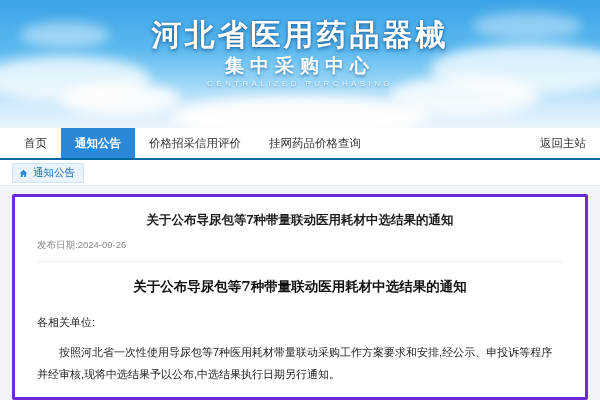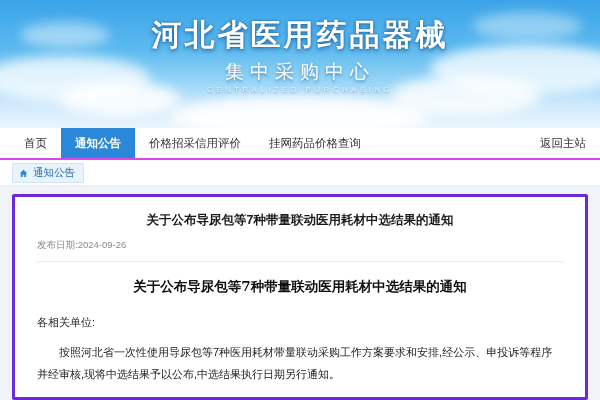--- a/index.html
+++ b/index.html
@@ -51,40 +51,40 @@
   .banner-title {
     font-family: "DejaVu Serif", "Liberation Serif", serif;
     font-weight: bold;
     font-size: 30px;
     letter-spacing: 3px;
     color: #ffffff;
     text-shadow: 0 2px 4px rgba(10,70,130,0.55), 0 0 2px rgba(10,70,130,0.8);
     line-height: 1.15;
   }
   .banner-sub {
-    margin-top: 6px;
     font-family: "DejaVu Serif", "Liberation Serif", serif;
     font-size: 19px;
     letter-spacing: 6px;
     color: #ffffff;
     text-shadow: 0 2px 3px rgba(10,70,130,0.5);
+    font-weight: bold;
   }
   .banner-en {
     margin-top: 0;
     font-size: 8px;
     letter-spacing: 3.4px;
     color: #eaf6ff;
     text-shadow: 0 1px 2px rgba(10,70,130,0.45);
   }
 
   
   .nav {
     height: 32px;
     background: #ffffff;
-    border-bottom: 2px solid #d946ef;
+    border-bottom: 2px solid #0369a1;
     display: flex;
     align-items: stretch;
     padding-left: 10px;
     box-sizing: border-box;
   }
   .nav-item {
     display: flex;
     align-items: center;
     padding: 0 14px;
     font-size: 11.5px;

